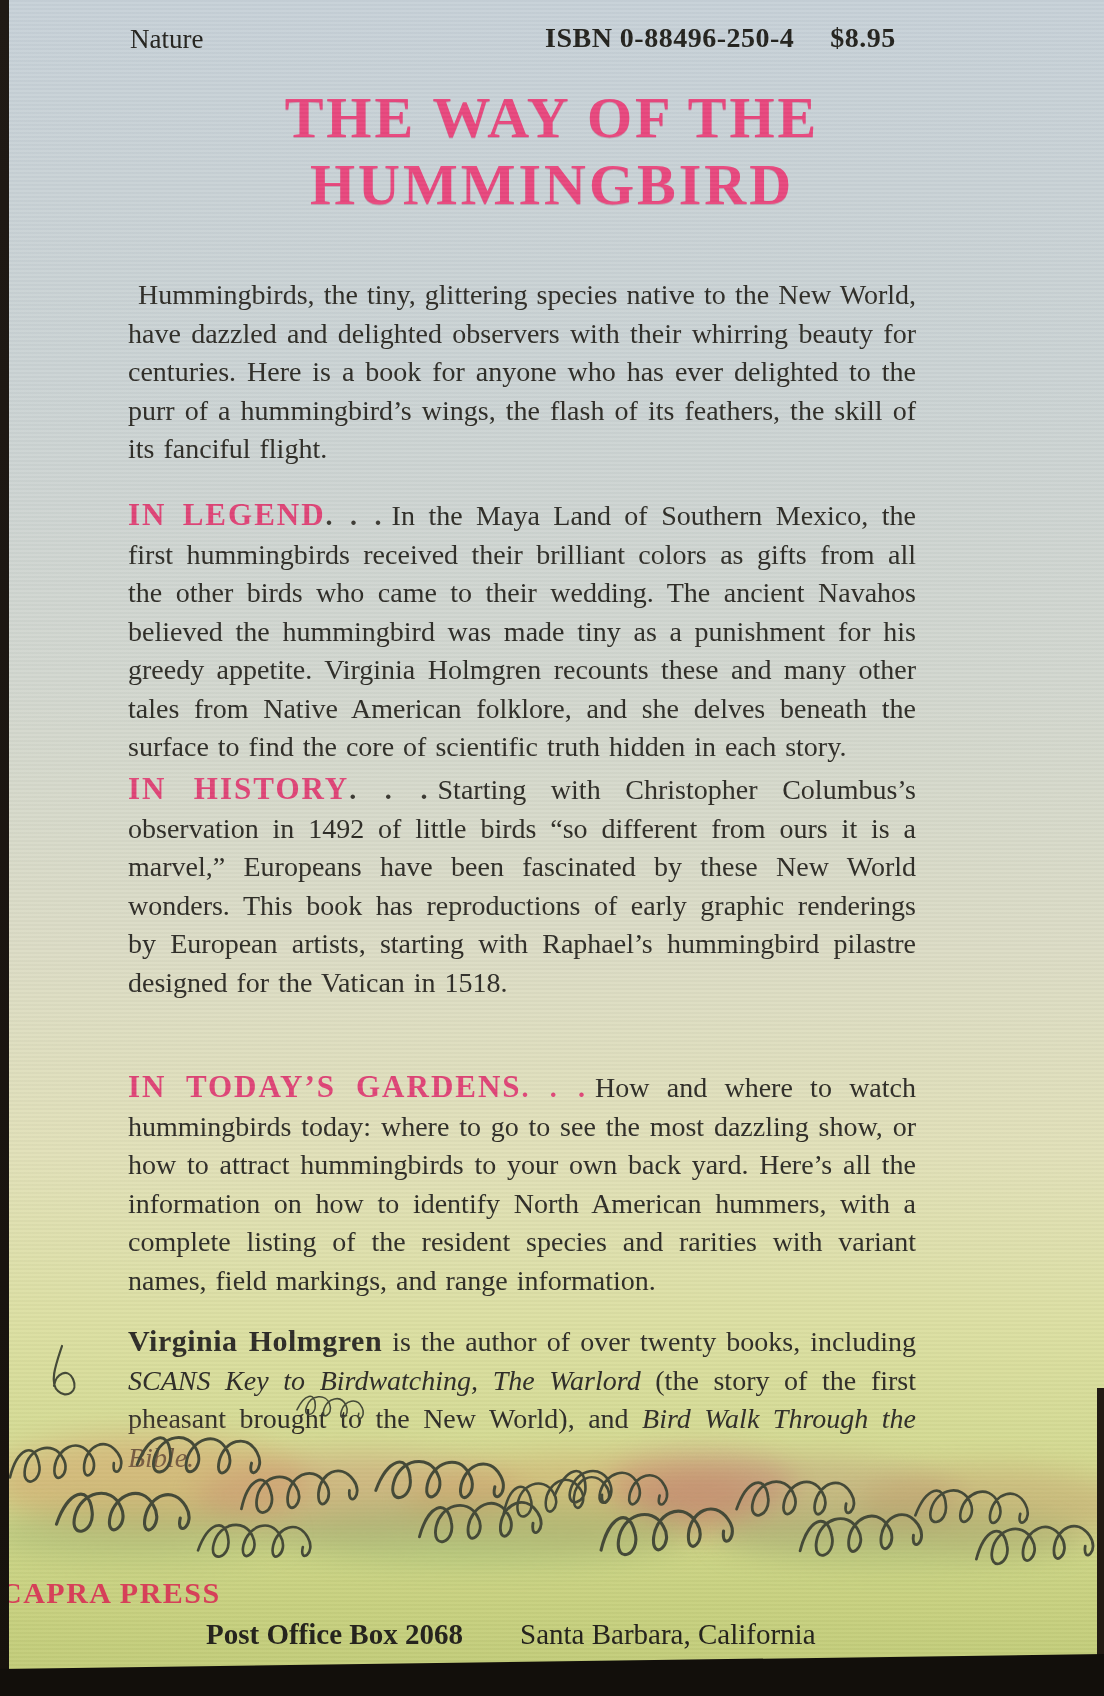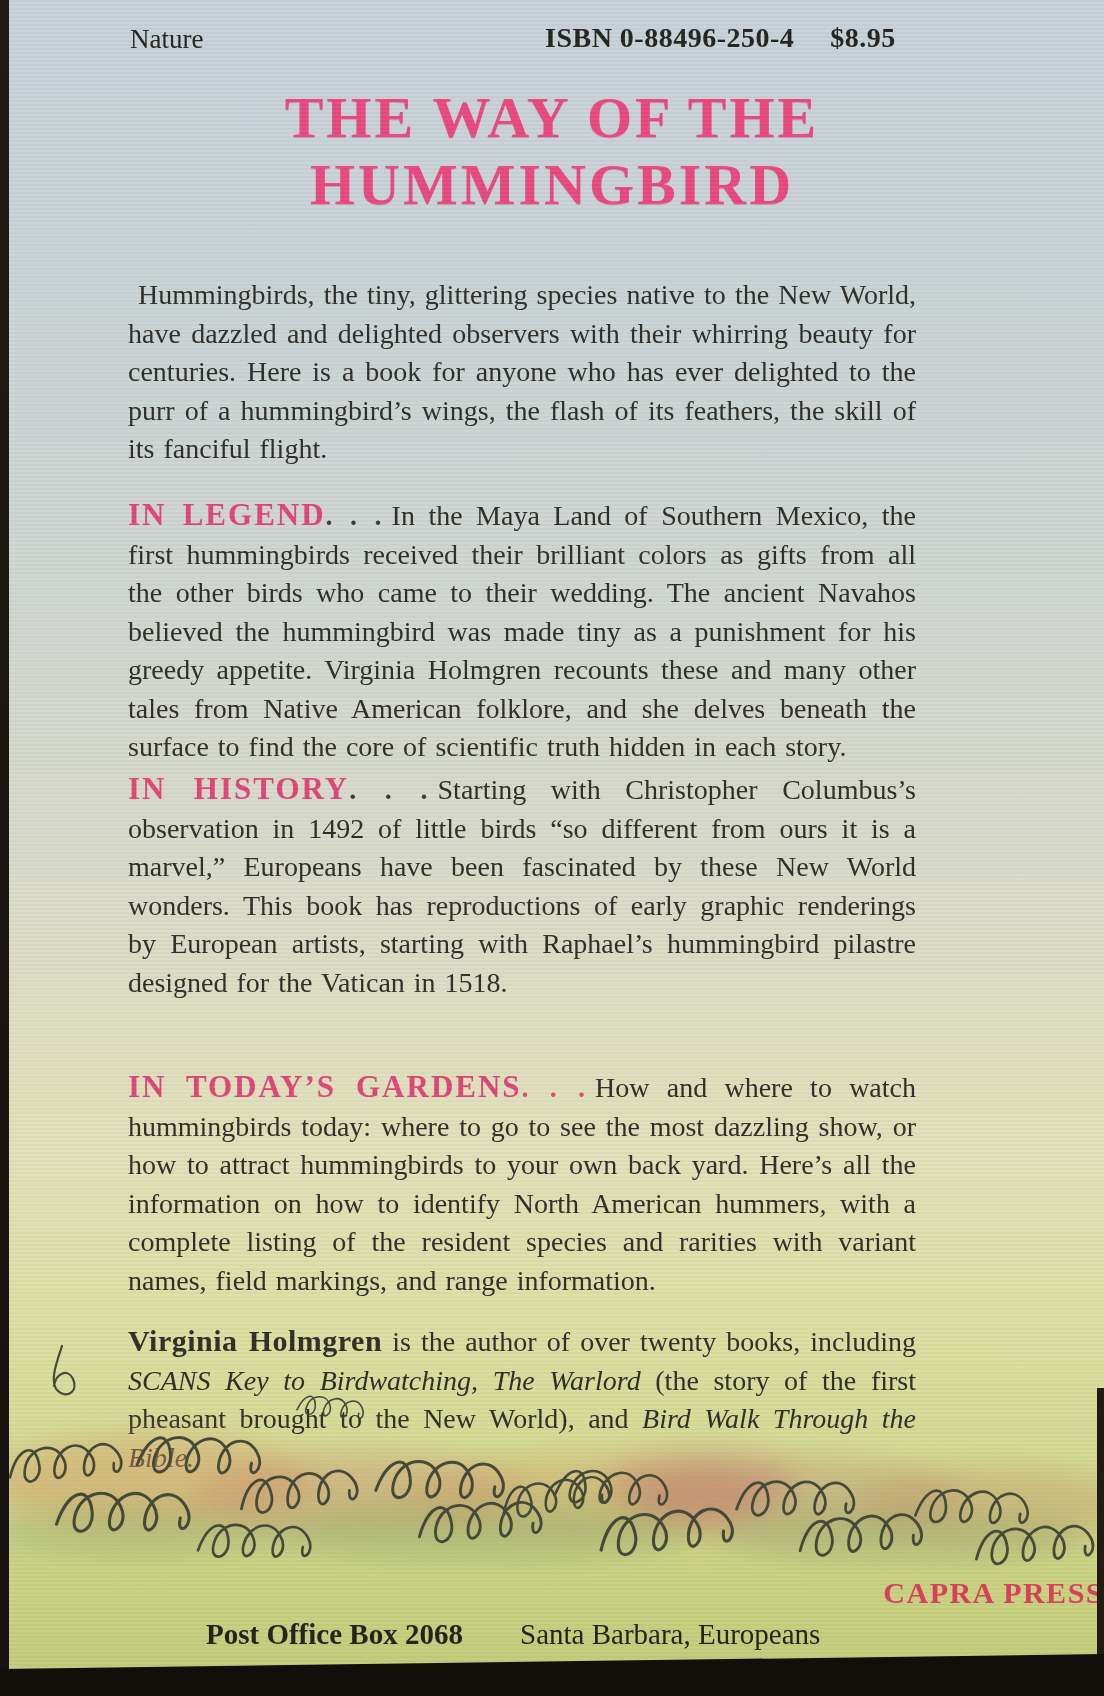--- a/index.html
+++ b/index.html
@@ -33,21 +33,21 @@
 
   .sec-head { color:#df4476; font-weight:bold; font-size:31px; letter-spacing:2px; }
   .sec-dots { font-weight:bold; letter-spacing:2px; color:#3a3831; margin-right:8px; }
   .sec-dots.pink { color:#df4476; }
 
   .author-name { font-weight:bold; font-size:30px; letter-spacing:.5px; }
   .italic { font-style:italic; }
 
   .hedge { position:absolute; left:0; top:1328px; width:1104px; height:300px; z-index:2; }
 
-  .publisher { position:absolute; top:1576px; left:0; width:100%; text-align:right; z-index:4;
+  .publisher { position:absolute; top:1576px; left:0; width:100%; text-align:left; z-index:4;
                font-size:30px; font-weight:bold; letter-spacing:1.5px; color:#d64059; }
   .po-box { position:absolute; top:1618px; left:206px; font-size:29px; color:#26241e; z-index:4;font-weight:bold; }
   .city   { position:absolute; top:1618px; left:520px; font-size:29px; color:#26241e; z-index:4; }
 </style>
 </head>
 <body>
 
 <div class="page">
 
   <div class="edge-left"></div>
@@ -100,16 +100,16 @@
     <use href="#loop" transform="translate(738,142) scale(1.15) rotate(2)"></use>
     <use href="#loop" transform="translate(798,182) scale(1.2) rotate(-3)"></use>
     <use href="#loop" transform="translate(918,150) scale(1.1) rotate(4)"></use>
     <use href="#loop" transform="translate(975,192) scale(1.15) rotate(-2)"></use>
     <use href="#loop" transform="translate(500,150) scale(1.05) rotate(-6)"></use>
     <use href="#loop" transform="translate(200,185) scale(1.1) rotate(3)"></use>
   </svg>
 
   <div class="publisher">CAPRA PRESS</div>
   <span class="po-box">Post Office Box 2068</span>
-  <span class="city">Santa Barbara, Europeans</span>
+  <span class="city">Santa Barbara, California</span>
 
   <div class="edge-bottom"></div>
 </div>
 
 </body></html>

